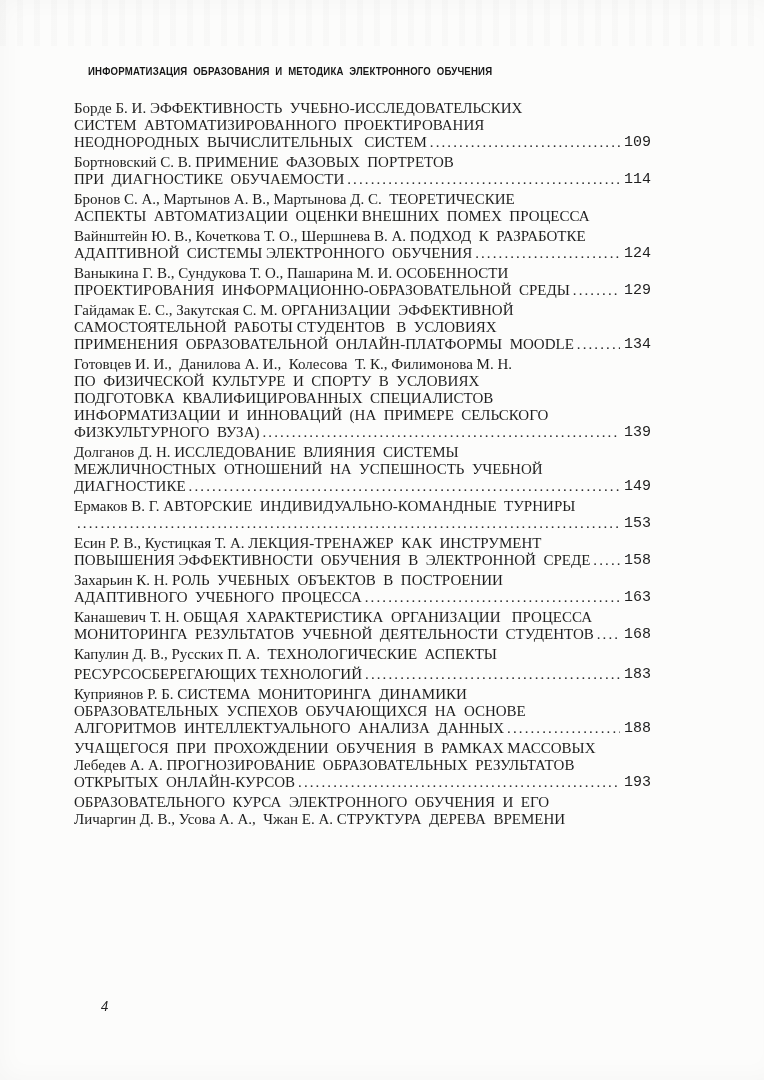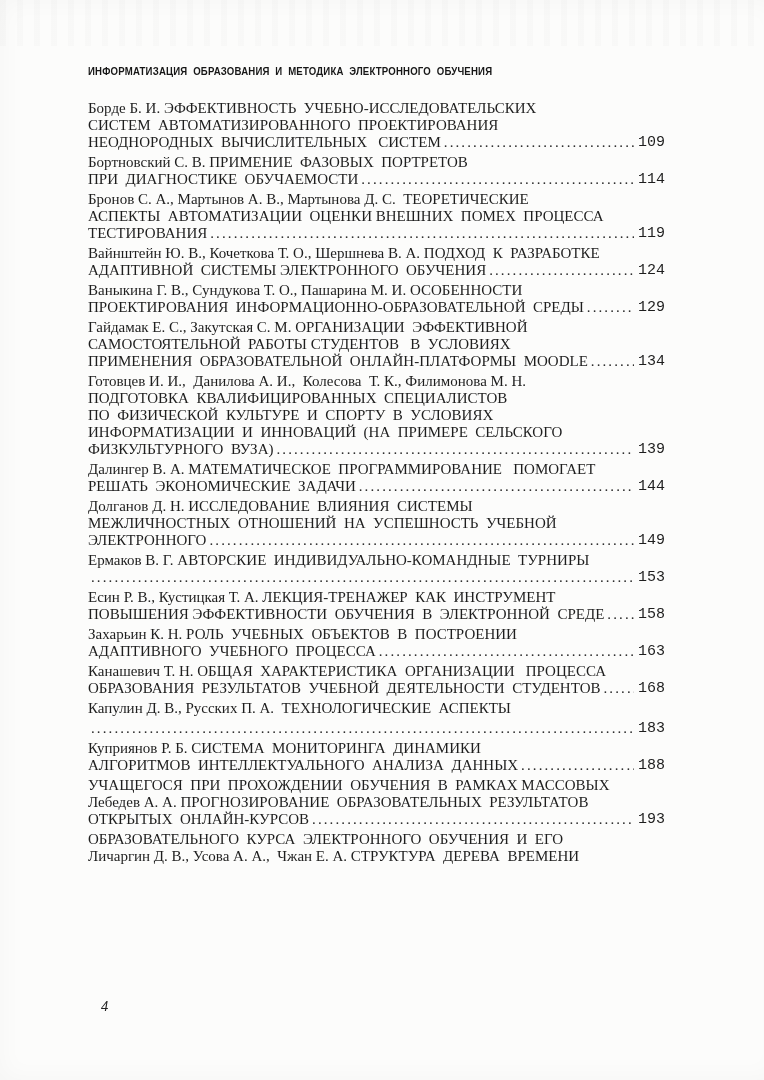--- a/index.html
+++ b/index.html
@@ -36,21 +36,21 @@
     font-weight: 700;
     font-size: 10px;
     letter-spacing: 0.2px;
     white-space: pre;
     color: #161616;
     transform: scaleX(0.96);
     transform-origin: left top;
   }
   .toc {
     position: absolute;
-    left: 88px;
+    left: 74px;
     top: 100px;
     width: 577px;
     font-size: 15px;
     line-height: 17px;
   }
   .entry { margin-bottom: 3px; }
   .line { white-space: pre; }
   .lastline {
     display: flex;
     align-items: center;
@@ -90,75 +90,71 @@
         <div class="line">СИСТЕМ  АВТОМАТИЗИРОВАННОГО  ПРОЕКТИРОВАНИЯ</div>
         <div class="line lastline"><span class="line-text">НЕОДНОРОДНЫХ  ВЫЧИСЛИТЕЛЬНЫХ   СИСТЕМ</span><span class="leader"></span><span class="pagenum">109</span></div>
       </div>
       <div class="entry">
         <div class="line">Бортновский С. В. ПРИМЕНИЕ  ФАЗОВЫХ  ПОРТРЕТОВ</div>
         <div class="line lastline"><span class="line-text">ПРИ  ДИАГНОСТИКЕ  ОБУЧАЕМОСТИ</span><span class="leader"></span><span class="pagenum">114</span></div>
       </div>
       <div class="entry">
         <div class="line">Бронов С. А., Мартынов А. В., Мартынова Д. С.  ТЕОРЕТИЧЕСКИЕ</div>
         <div class="line">АСПЕКТЫ  АВТОМАТИЗАЦИИ  ОЦЕНКИ ВНЕШНИХ  ПОМЕХ  ПРОЦЕССА</div>
-        <div class="line lastline"><span class="line-text">ТЕСТИРОВАНИЯ</span><span class="leader"></span><span class="pagenum">119</span></div>
       </div>
       <div class="entry">
         <div class="line">Вайнштейн Ю. В., Кочеткова Т. О., Шершнева В. А. ПОДХОД  К  РАЗРАБОТКЕ</div>
         <div class="line lastline"><span class="line-text">АДАПТИВНОЙ  СИСТЕМЫ ЭЛЕКТРОННОГО  ОБУЧЕНИЯ</span><span class="leader"></span><span class="pagenum">124</span></div>
       </div>
       <div class="entry">
         <div class="line">Ваныкина Г. В., Сундукова Т. О., Пашарина М. И. ОСОБЕННОСТИ</div>
         <div class="line lastline"><span class="line-text">ПРОЕКТИРОВАНИЯ  ИНФОРМАЦИОННО-ОБРАЗОВАТЕЛЬНОЙ  СРЕДЫ</span><span class="leader"></span><span class="pagenum">129</span></div>
       </div>
       <div class="entry">
         <div class="line">Гайдамак Е. С., Закутская С. М. ОРГАНИЗАЦИИ  ЭФФЕКТИВНОЙ</div>
         <div class="line">САМОСТОЯТЕЛЬНОЙ  РАБОТЫ СТУДЕНТОВ   В  УСЛОВИЯХ</div>
         <div class="line lastline"><span class="line-text">ПРИМЕНЕНИЯ  ОБРАЗОВАТЕЛЬНОЙ  ОНЛАЙН-ПЛАТФОРМЫ  MOODLE</span><span class="leader"></span><span class="pagenum">134</span></div>
       </div>
       <div class="entry">
         <div class="line">Готовцев И. И.,  Данилова А. И.,  Колесова  Т. К., Филимонова М. Н.</div>
+        <div class="line">ПО  ФИЗИЧЕСКОЙ  КУЛЬТУРЕ  И  СПОРТУ  В  УСЛОВИЯХ</div>
         <div class="line">ПОДГОТОВКА  КВАЛИФИЦИРОВАННЫХ  СПЕЦИАЛИСТОВ</div>
-        <div class="line">ПО  ФИЗИЧЕСКОЙ  КУЛЬТУРЕ  И  СПОРТУ  В  УСЛОВИЯХ</div>
         <div class="line">ИНФОРМАТИЗАЦИИ  И  ИННОВАЦИЙ  (НА  ПРИМЕРЕ  СЕЛЬСКОГО</div>
         <div class="line lastline"><span class="line-text">ФИЗКУЛЬТУРНОГО  ВУЗА)</span><span class="leader"></span><span class="pagenum">139</span></div>
       </div>
       <div class="entry">
-        <div class="line">Далингер В. А. МАТЕМАТИЧЕСКОЕ  ПРОГРАММИРОВАНИЕ   ПОМОГАЕТ</div>
-        <div class="line lastline"><span class="line-text">РЕШАТЬ  ЭКОНОМИЧЕСКИЕ  ЗАДАЧИ</span><span class="leader"></span><span class="pagenum">144</span></div>
-      </div>
-      <div class="entry">
         <div class="line">Долганов Д. Н. ИССЛЕДОВАНИЕ  ВЛИЯНИЯ  СИСТЕМЫ</div>
         <div class="line">МЕЖЛИЧНОСТНЫХ  ОТНОШЕНИЙ  НА  УСПЕШНОСТЬ  УЧЕБНОЙ</div>
-        <div class="line lastline"><span class="line-text">ЭЛЕКТРОННОГО</span><span class="leader"></span><span class="pagenum">149</span></div>
+        <div class="line lastline"><span class="line-text">ДИАГНОСТИКЕ</span><span class="leader"></span><span class="pagenum">149</span></div>
       </div>
       <div class="entry">
         <div class="line">Ермаков В. Г. АВТОРСКИЕ  ИНДИВИДУАЛЬНО-КОМАНДНЫЕ  ТУРНИРЫ</div>
         <div class="line lastline"><span class="leader"></span><span class="pagenum">153</span></div>
       </div>
       <div class="entry">
         <div class="line">Есин Р. В., Кустицкая Т. А. ЛЕКЦИЯ-ТРЕНАЖЕР  КАК  ИНСТРУМЕНТ</div>
         <div class="line lastline"><span class="line-text">ПОВЫШЕНИЯ ЭФФЕКТИВНОСТИ  ОБУЧЕНИЯ  В  ЭЛЕКТРОННОЙ  СРЕДЕ</span><span class="leader"></span><span class="pagenum">158</span></div>
       </div>
       <div class="entry">
         <div class="line">Захарьин К. Н. РОЛЬ  УЧЕБНЫХ  ОБЪЕКТОВ  В  ПОСТРОЕНИИ</div>
         <div class="line lastline"><span class="line-text">АДАПТИВНОГО  УЧЕБНОГО  ПРОЦЕССА</span><span class="leader"></span><span class="pagenum">163</span></div>
       </div>
       <div class="entry">
         <div class="line">Канашевич Т. Н. ОБЩАЯ  ХАРАКТЕРИСТИКА  ОРГАНИЗАЦИИ   ПРОЦЕССА</div>
-        <div class="line lastline"><span class="line-text">ОБРАЗОВАНИЯ  РЕЗУЛЬТАТОВ  УЧЕБНОЙ  ДЕЯТЕЛЬНОСТИ  СТУДЕНТОВ</span><span class="leader"></span><span class="pagenum">168</span></div>
+        <div class="line lastline"><span class="line-text">МОНИТОРИНГА  РЕЗУЛЬТАТОВ  УЧЕБНОЙ  ДЕЯТЕЛЬНОСТИ  СТУДЕНТОВ</span><span class="leader"></span><span class="pagenum">168</span></div>
       </div>
       <div class="entry">
         <div class="line">Капулин Д. В., Русских П. А.  ТЕХНОЛОГИЧЕСКИЕ  АСПЕКТЫ</div>
       </div>
       <div class="entry">
-        <div class="line lastline"><span class="leader"></span><span class="pagenum">183</span></div>
+        <div class="line lastline"><span class="line-text">РЕСУРСОСБЕРЕГАЮЩИХ ТЕХНОЛОГИЙ</span><span class="leader"></span><span class="pagenum">183</span></div>
       </div>
       <div class="entry">
         <div class="line">Куприянов Р. Б. СИСТЕМА  МОНИТОРИНГА  ДИНАМИКИ</div>
+        <div class="line">ОБРАЗОВАТЕЛЬНЫХ  УСПЕХОВ  ОБУЧАЮЩИХСЯ  НА  ОСНОВЕ</div>
         <div class="line lastline"><span class="line-text">АЛГОРИТМОВ  ИНТЕЛЛЕКТУАЛЬНОГО  АНАЛИЗА  ДАННЫХ</span><span class="leader"></span><span class="pagenum">188</span></div>
       </div>
       <div class="entry">
         <div class="line">УЧАЩЕГОСЯ  ПРИ  ПРОХОЖДЕНИИ  ОБУЧЕНИЯ  В  РАМКАХ МАССОВЫХ</div>
         <div class="line">Лебедев А. А. ПРОГНОЗИРОВАНИЕ  ОБРАЗОВАТЕЛЬНЫХ  РЕЗУЛЬТАТОВ</div>
         <div class="line lastline"><span class="line-text">ОТКРЫТЫХ  ОНЛАЙН-КУРСОВ</span><span class="leader"></span><span class="pagenum">193</span></div>
       </div>
       <div class="entry">
         <div class="line">ОБРАЗОВАТЕЛЬНОГО  КУРСА  ЭЛЕКТРОННОГО  ОБУЧЕНИЯ  И  ЕГО</div>
         <div class="line">Личаргин Д. В., Усова А. А.,  Чжан Е. А. СТРУКТУРА  ДЕРЕВА  ВРЕМЕНИ</div>

